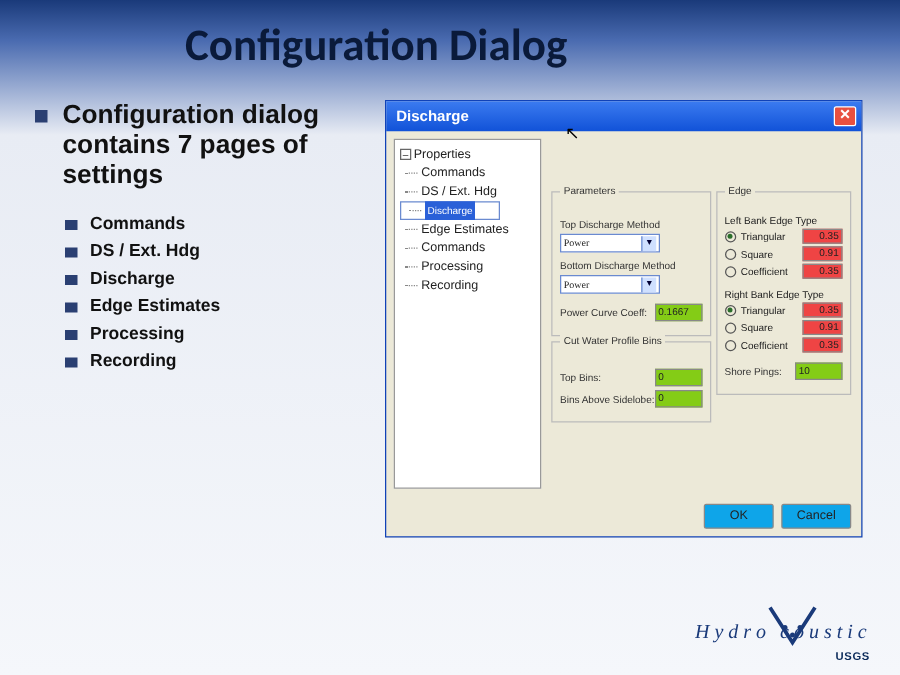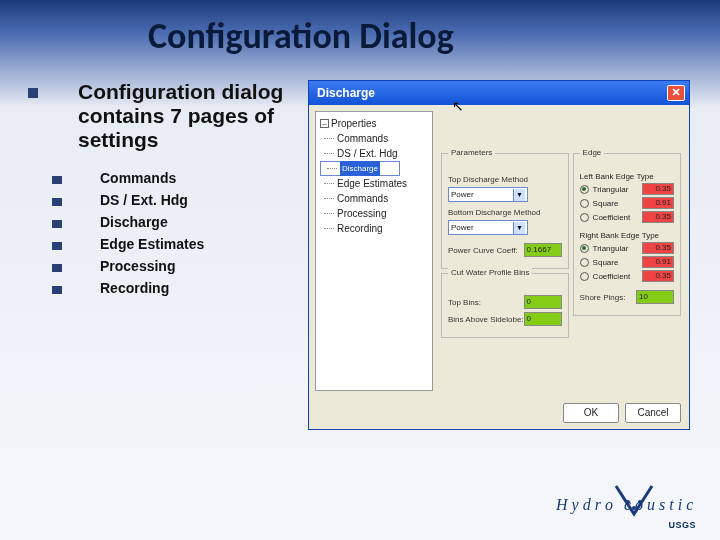--- a/index.html
+++ b/index.html
@@ -13,21 +13,21 @@
   }
   .title {
     font-family: "Calibri", Arial, sans-serif;
     font-size:36px;
     font-weight:bold;
     color:#0a1a3a;
     padding:14px 0 0 148px;
   }
   .content { display:flex; padding:22px 22px 0 28px; }
   .left { width:280px; }
-  .bul1, .sub { display:flex;gap:28px; }
+  .bul1, .sub { display:flex; }
   .bul1 { font-family: Verdana, Arial, sans-serif; font-size:21px; font-weight:bold; color:#111; margin-bottom:18px; }
   .bul1 .sq, .sub .sq {
     width:10px; height:10px; background:#2a3f72; flex:0 0 10px;
     margin:8px 12px 0 0;
   }
   .sub .sq { width:8px; height:8px; margin:6px 10px 0 24px; }
   .sub { font-family: Verdana, Arial, sans-serif; font-size:14px; font-weight:bold; color:#111; margin:6px 0; }
   .right { flex:1; }
 
   .dlg {
@@ -56,29 +56,29 @@
   .group {
     border:1px solid #bbb; padding:18px 6px 8px 6px; margin:2px; position:relative;
     font-size:9px;
   }
   .group .glabel { position:absolute; top:-6px; left:6px; background:#ece9d8; padding:0 3px; font-size:8px; color:#333; }
   .col { display:flex; flex-direction:column;margin-top:40px; }
   .field { display:flex; align-items:center; margin:3px 0; font-size:8px; }
   .field .flab { flex:1; color:#333; white-space:nowrap; }
   .txt { width:38px; height:14px; border:1px solid #888; background:#84cc16; font-size:8px; padding:0 2px; line-height:12px; }
   .sel { width:80px; height:15px; border:1px solid #6a8ad0; background:#fff; font-size:8px; padding:0 2px; display:flex; align-items:center; }
-  .sel .selv { flex:1; }
+  .sel .selv { flex:1;font-family:Liberation Serif, serif; }
   .sel .ar { width:12px; height:12px; background:#cfe0ff; border-left:1px solid #6a8ad0; text-align:center; font-size:7px; line-height:12px; color:#003; }
   .radio { display:flex; align-items:center; margin:2px 0; font-size:8px; }
   .radio .rdot { width:9px; height:9px; border:1px solid #555; border-radius:50%; margin-right:4px; display:flex; align-items:center; justify-content:center; }
   .radio .rdot.ck::after { content:""; width:4px; height:4px; background:#2b6e2b; border-radius:50%; }
   .radio .rlab { flex:1; }
   .radio .rv { width:32px; height:12px; border:1px solid #888; background:#ef4444; font-size:8px; text-align:right; padding:0 2px; line-height:10px; }
   .btnrow { display:flex; justify-content:flex-end; padding:6px 8px; }
-  .btn { min-width:56px; height:20px; border:1px solid #888; background:#ffffff; font-size:10px; margin-left:6px; text-align:center; line-height:18px; border-radius:2px; }
+  .btn { min-width:56px; height:20px; border:1px solid #888; background:#0ea5e9; font-size:10px; margin-left:6px; text-align:center; line-height:18px; border-radius:2px; }
   .cursor { position:absolute; font-size:14px; color:#000; left:452px; top:98px; pointer-events:none; }
 
   .footer { position:absolute; right:24px; bottom:10px; display:flex; align-items:flex-end; }
   .logo-svg { display:block; }
   .usgs { font-size:9px; font-weight:bold; color:#0a2a5a; margin-top:-4px; float:right; letter-spacing:0.5px; }
 </style>
 </head>
 <body>
 
 <div class="title">Configuration Dialog</div>

